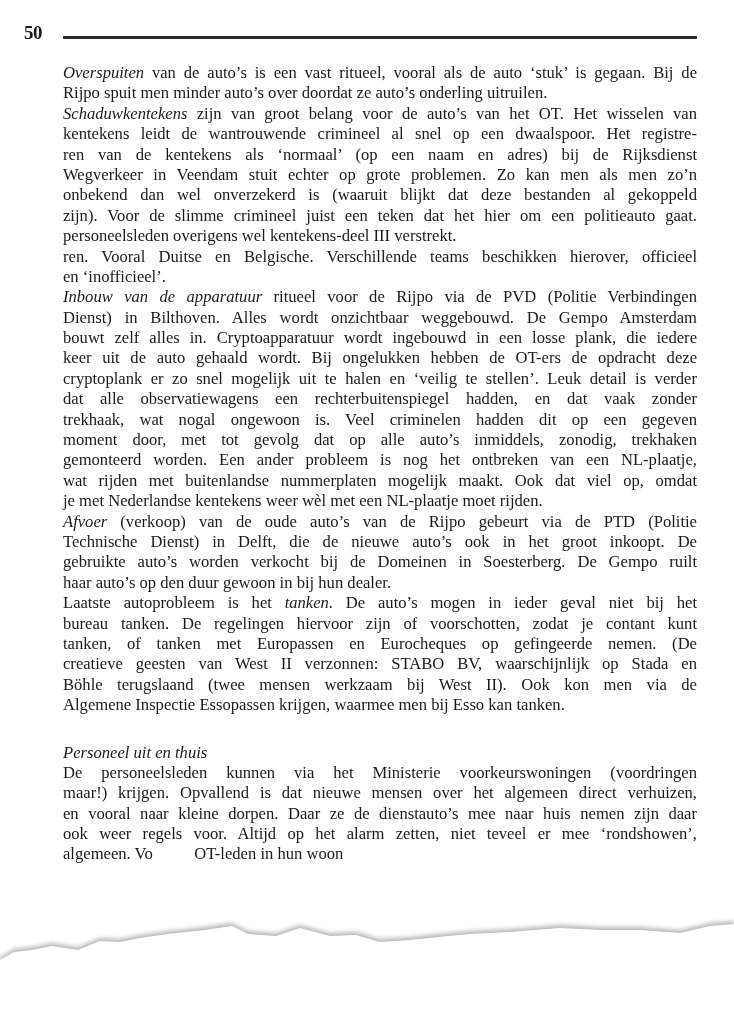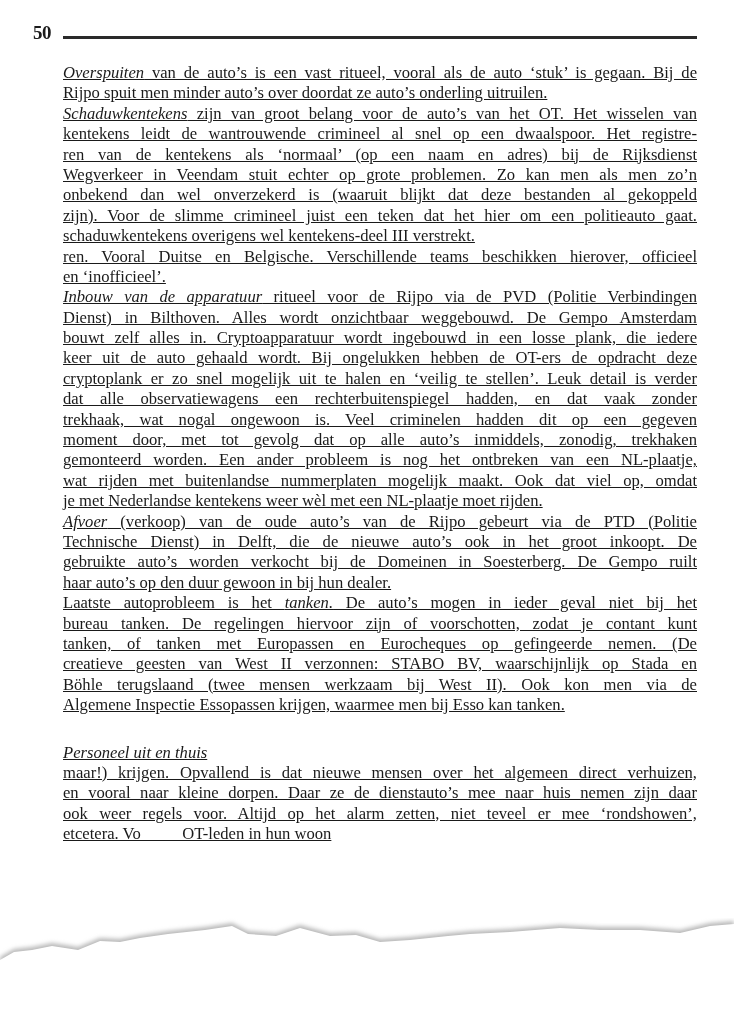--- a/index.html
+++ b/index.html
@@ -3,31 +3,30 @@
 <meta charset="utf-8">
 <style>
   html, body { margin: 0; padding: 0; }
   body {
     width: 734px; height: 1015px; overflow: hidden; position: relative;
     background: #ffffff;
     font-family: "Liberation Serif", "DejaVu Serif", serif;
     color: #1a1a1a;
   }
   .page-number {
-    position: absolute; left: 33px; top: 22px;
+    position: absolute; left: 24px; top: 22px;
     font-size: 19px; font-weight: bold; letter-spacing: -0.5px;
   }
   .header-rule {
     position: absolute; left: 63px; top: 36px; width: 634px; height: 3px;
     background: #2a2a2a;
   }
   .body {
     position: absolute; left: 63px; top: 63px; width: 634px;
     font-size: 16.6px;
-    text-decoration: underline;
   }
   .line {
     height: 20.4px; line-height: 20.4px;
     white-space: nowrap; overflow: visible;
     text-align: justify; text-align-last: justify;
   }
   .line.last { text-align-last: left; }
   .line i, .em { font-style: italic; }
   .gap { height: 27px; }
   .torn {
@@ -43,21 +42,21 @@
 <div class="body">
   <div id="main-lines">
       <div class="line"><i>Overspuiten</i><span> van de auto’s is een vast ritueel, vooral als de auto ‘stuk’ is gegaan. Bij de</span></div>
       <div class="line last"><span>Rijpo spuit men minder auto’s over doordat ze auto’s onderling uitruilen.</span></div>
       <div class="line"><i>Schaduwkentekens</i><span> zijn van groot belang voor de auto’s van het OT. Het wisselen van</span></div>
       <div class="line"><span>kentekens leidt de wantrouwende crimineel al snel op een dwaalspoor. Het registre-</span></div>
       <div class="line"><span>ren van de kentekens als ‘normaal’ (op een naam en adres) bij de Rijksdienst</span></div>
       <div class="line"><span>Wegverkeer in Veendam stuit echter op grote problemen. Zo kan men als men zo’n</span></div>
       <div class="line"><span>onbekend dan wel onverzekerd is (waaruit blijkt dat deze bestanden al gekoppeld</span></div>
       <div class="line"><span>zijn). Voor de slimme crimineel juist een teken dat het hier om een politieauto gaat.</span></div>
-      <div class="line last"><span>schaduwkentekens overigens wel kentekens-deel III verstrekt.</span></div>
+      <div class="line last"><span>personeelsleden overigens wel kentekens-deel III verstrekt.</span></div>
       <div class="line"><span>ren. Vooral Duitse en Belgische. Verschillende teams beschikken hierover, officieel</span></div>
       <div class="line last"><span>en ‘inofficieel’.</span></div>
       <div class="line"><i>Inbouw van de apparatuur</i><span> ritueel voor de Rijpo via de PVD (Politie Verbindingen</span></div>
       <div class="line"><span>Dienst) in Bilthoven. Alles wordt onzichtbaar weggebouwd. De Gempo Amsterdam</span></div>
       <div class="line"><span>bouwt zelf alles in. Cryptoapparatuur wordt ingebouwd in een losse plank, die iedere</span></div>
       <div class="line"><span>keer uit de auto gehaald wordt. Bij ongelukken hebben de OT-ers de opdracht deze</span></div>
       <div class="line"><span>cryptoplank er zo snel mogelijk uit te halen en ‘veilig te stellen’. Leuk detail is verder</span></div>
       <div class="line"><span>dat alle observatiewagens een rechterbuitenspiegel hadden, en dat vaak zonder</span></div>
       <div class="line"><span>trekhaak, wat nogal ongewoon is. Veel criminelen hadden dit op een gegeven</span></div>
       <div class="line"><span>moment door, met tot gevolg dat op alle auto’s inmiddels, zonodig, trekhaken</span></div>
@@ -71,24 +70,25 @@
       <div class="line"><span>Laatste autoprobleem is het </span><i>tanken.</i><span> De auto’s mogen in ieder geval niet bij het</span></div>
       <div class="line"><span>bureau tanken. De regelingen hiervoor zijn of voorschotten, zodat je contant kunt</span></div>
       <div class="line"><span>tanken, of tanken met Europassen en Eurocheques op gefingeerde nemen. (De</span></div>
       <div class="line"><span>creatieve geesten van West II verzonnen: STABO BV, waarschijnlijk op Stada en</span></div>
       <div class="line"><span>Böhle terugslaand (twee mensen werkzaam bij West II). Ook kon men via de</span></div>
       <div class="line last"><span>Algemene Inspectie Essopassen krijgen, waarmee men bij Esso kan tanken.</span></div>
     </div>
   <div class="gap"></div>
   <div class="line last"><i>Personeel uit en thuis</i></div>
   <div id="section-lines">
+      <div class="line"><span>De personeelsleden kunnen via het Ministerie voorkeurswoningen (voordringen</span></div>
       <div class="line"><span>maar!) krijgen. Opvallend is dat nieuwe mensen over het algemeen direct verhuizen,</span></div>
       <div class="line"><span>en vooral naar kleine dorpen. Daar ze de dienstauto’s mee naar huis nemen zijn daar</span></div>
       <div class="line"><span>ook weer regels voor. Altijd op het alarm zetten, niet teveel er mee ‘rondshowen’,</span></div>
-      <div class="line last"><span style="white-space: pre;">etcetera. Vo          OT-leden in hun woon</span></div>
+      <div class="line last"><span style="white-space: pre;">algemeen. Vo          OT-leden in hun woon</span></div>
     </div>
 </div>
 
 <svg class="torn" viewBox="0 0 734 97" preserveAspectRatio="none">
   <defs>
     <filter id="tshadow" x="-5%" y="-50%" width="110%" height="200%">
       <feGaussianBlur stdDeviation="2.2"></feGaussianBlur>
     </filter>
   </defs>
   <path fill="#b9b9b9" filter="url(#tshadow)" d="M0,36 L14,28 L32,26 L52,22 L78,26 L100,17 L120,18 L140,14 L168,10 L205,6 L232,2 L248,10 L276,12 L300,4 L330,12 L356,11 L380,18 L410,16 L448,12 L470,10 L510,8 L560,4 L600,6 L640,6 L680,9 L710,2 L734,0 L734,97 L0,97 Z" transform="translate(0,3)"></path>

